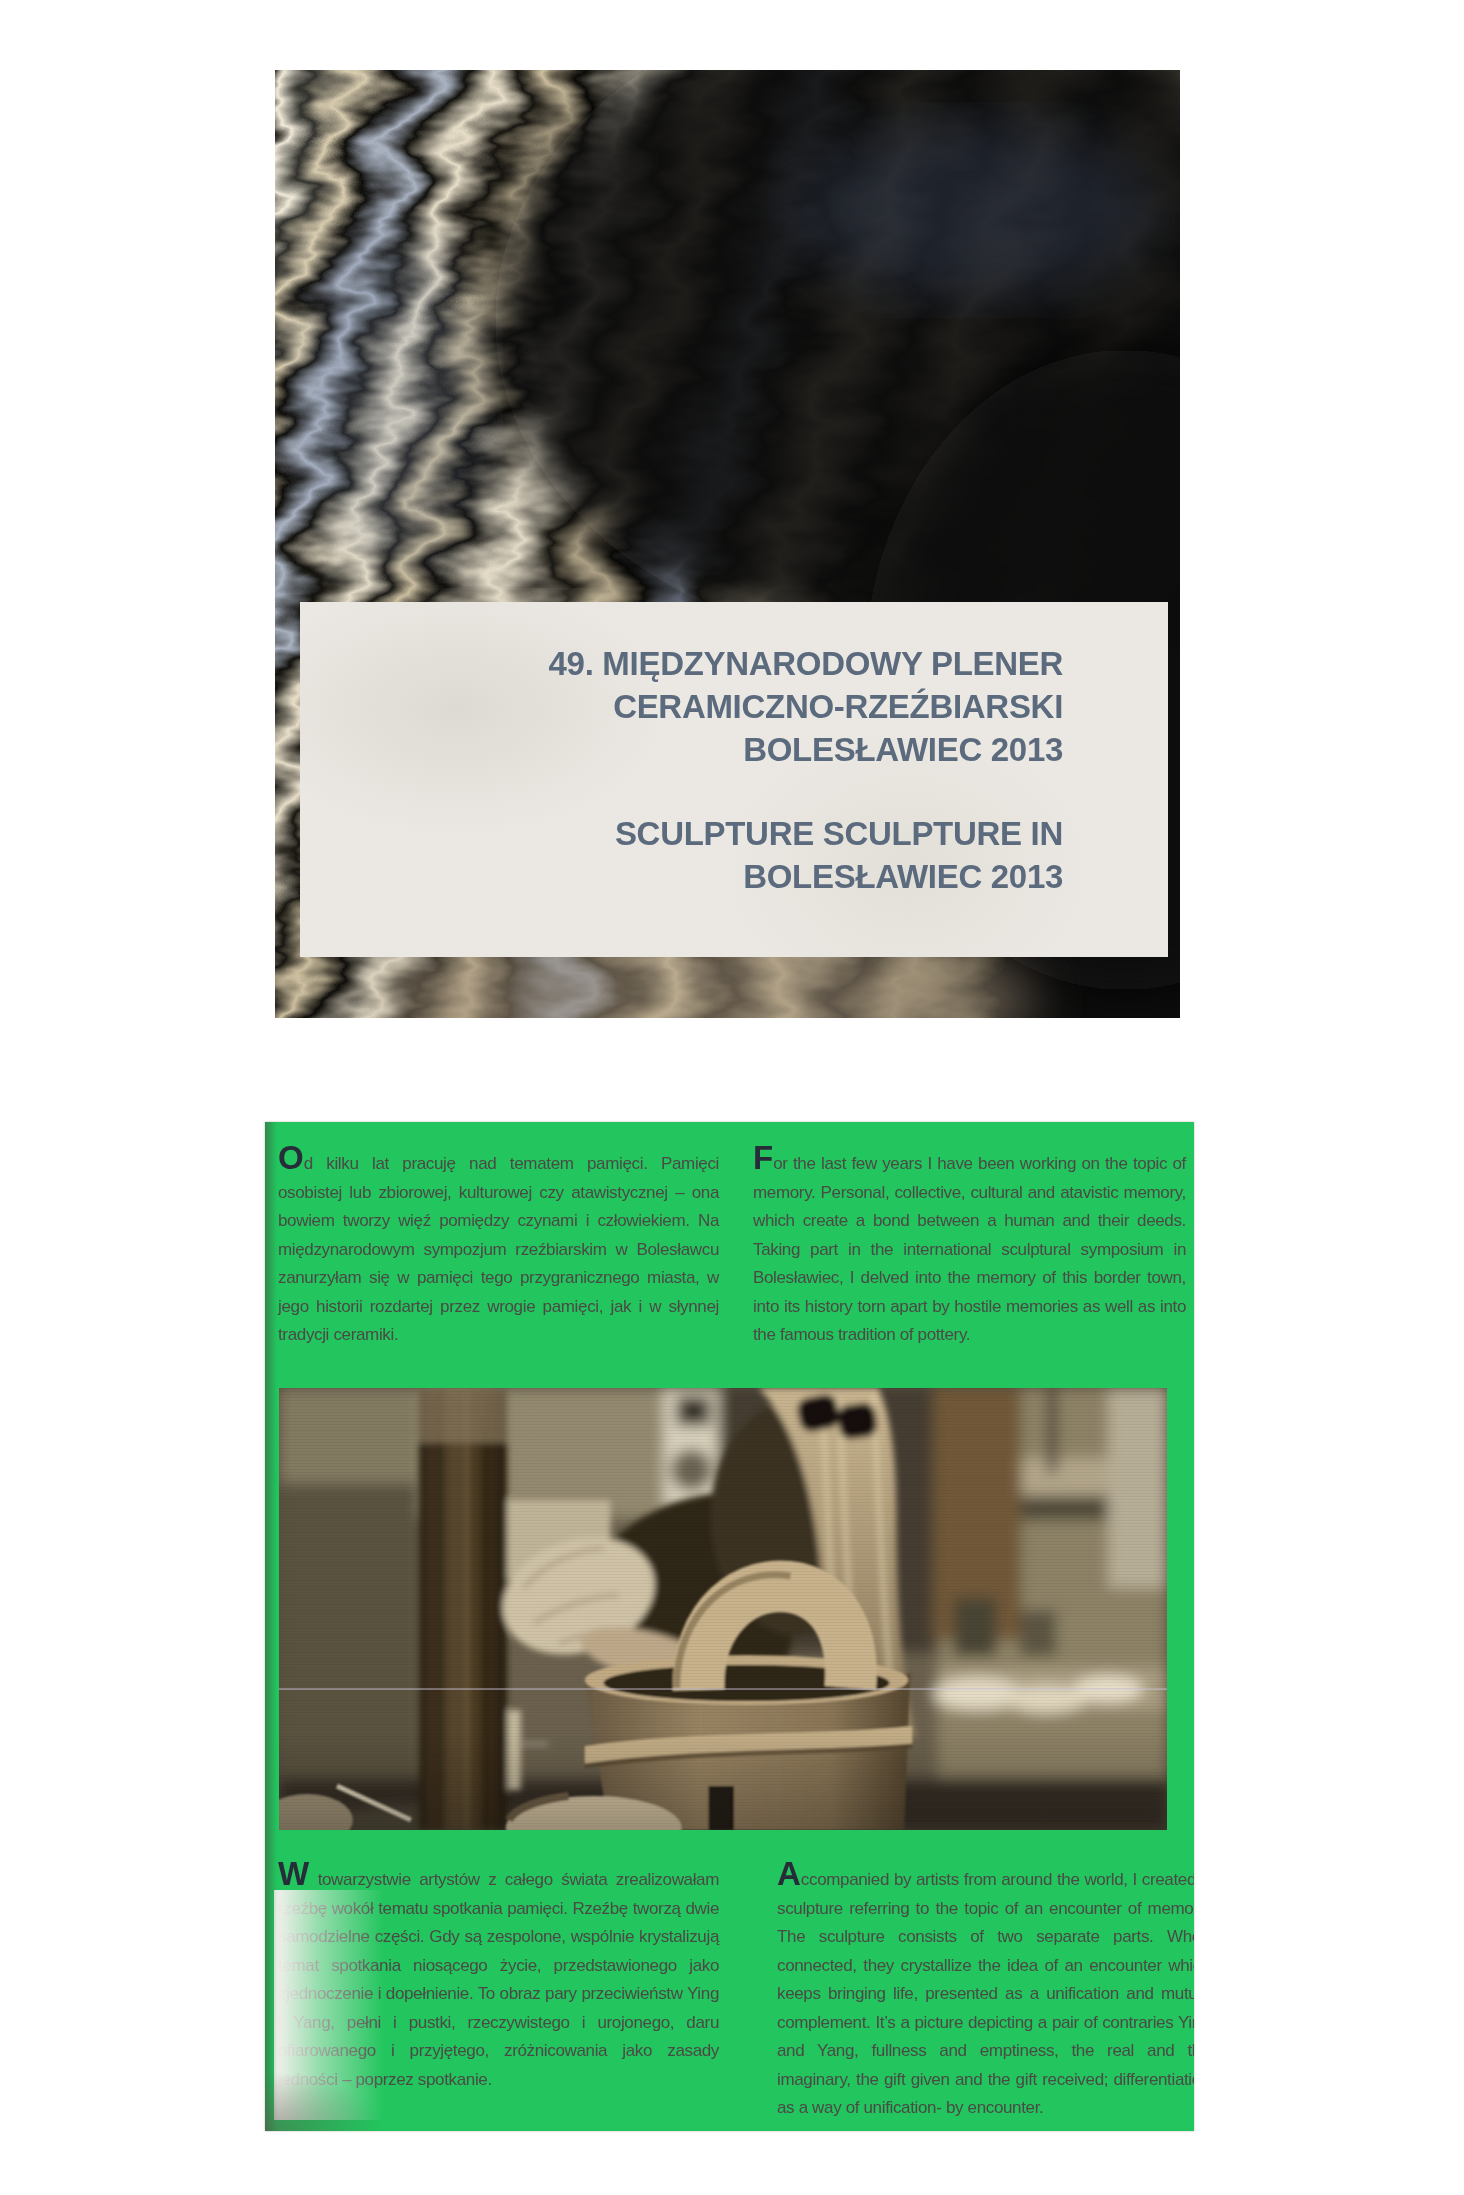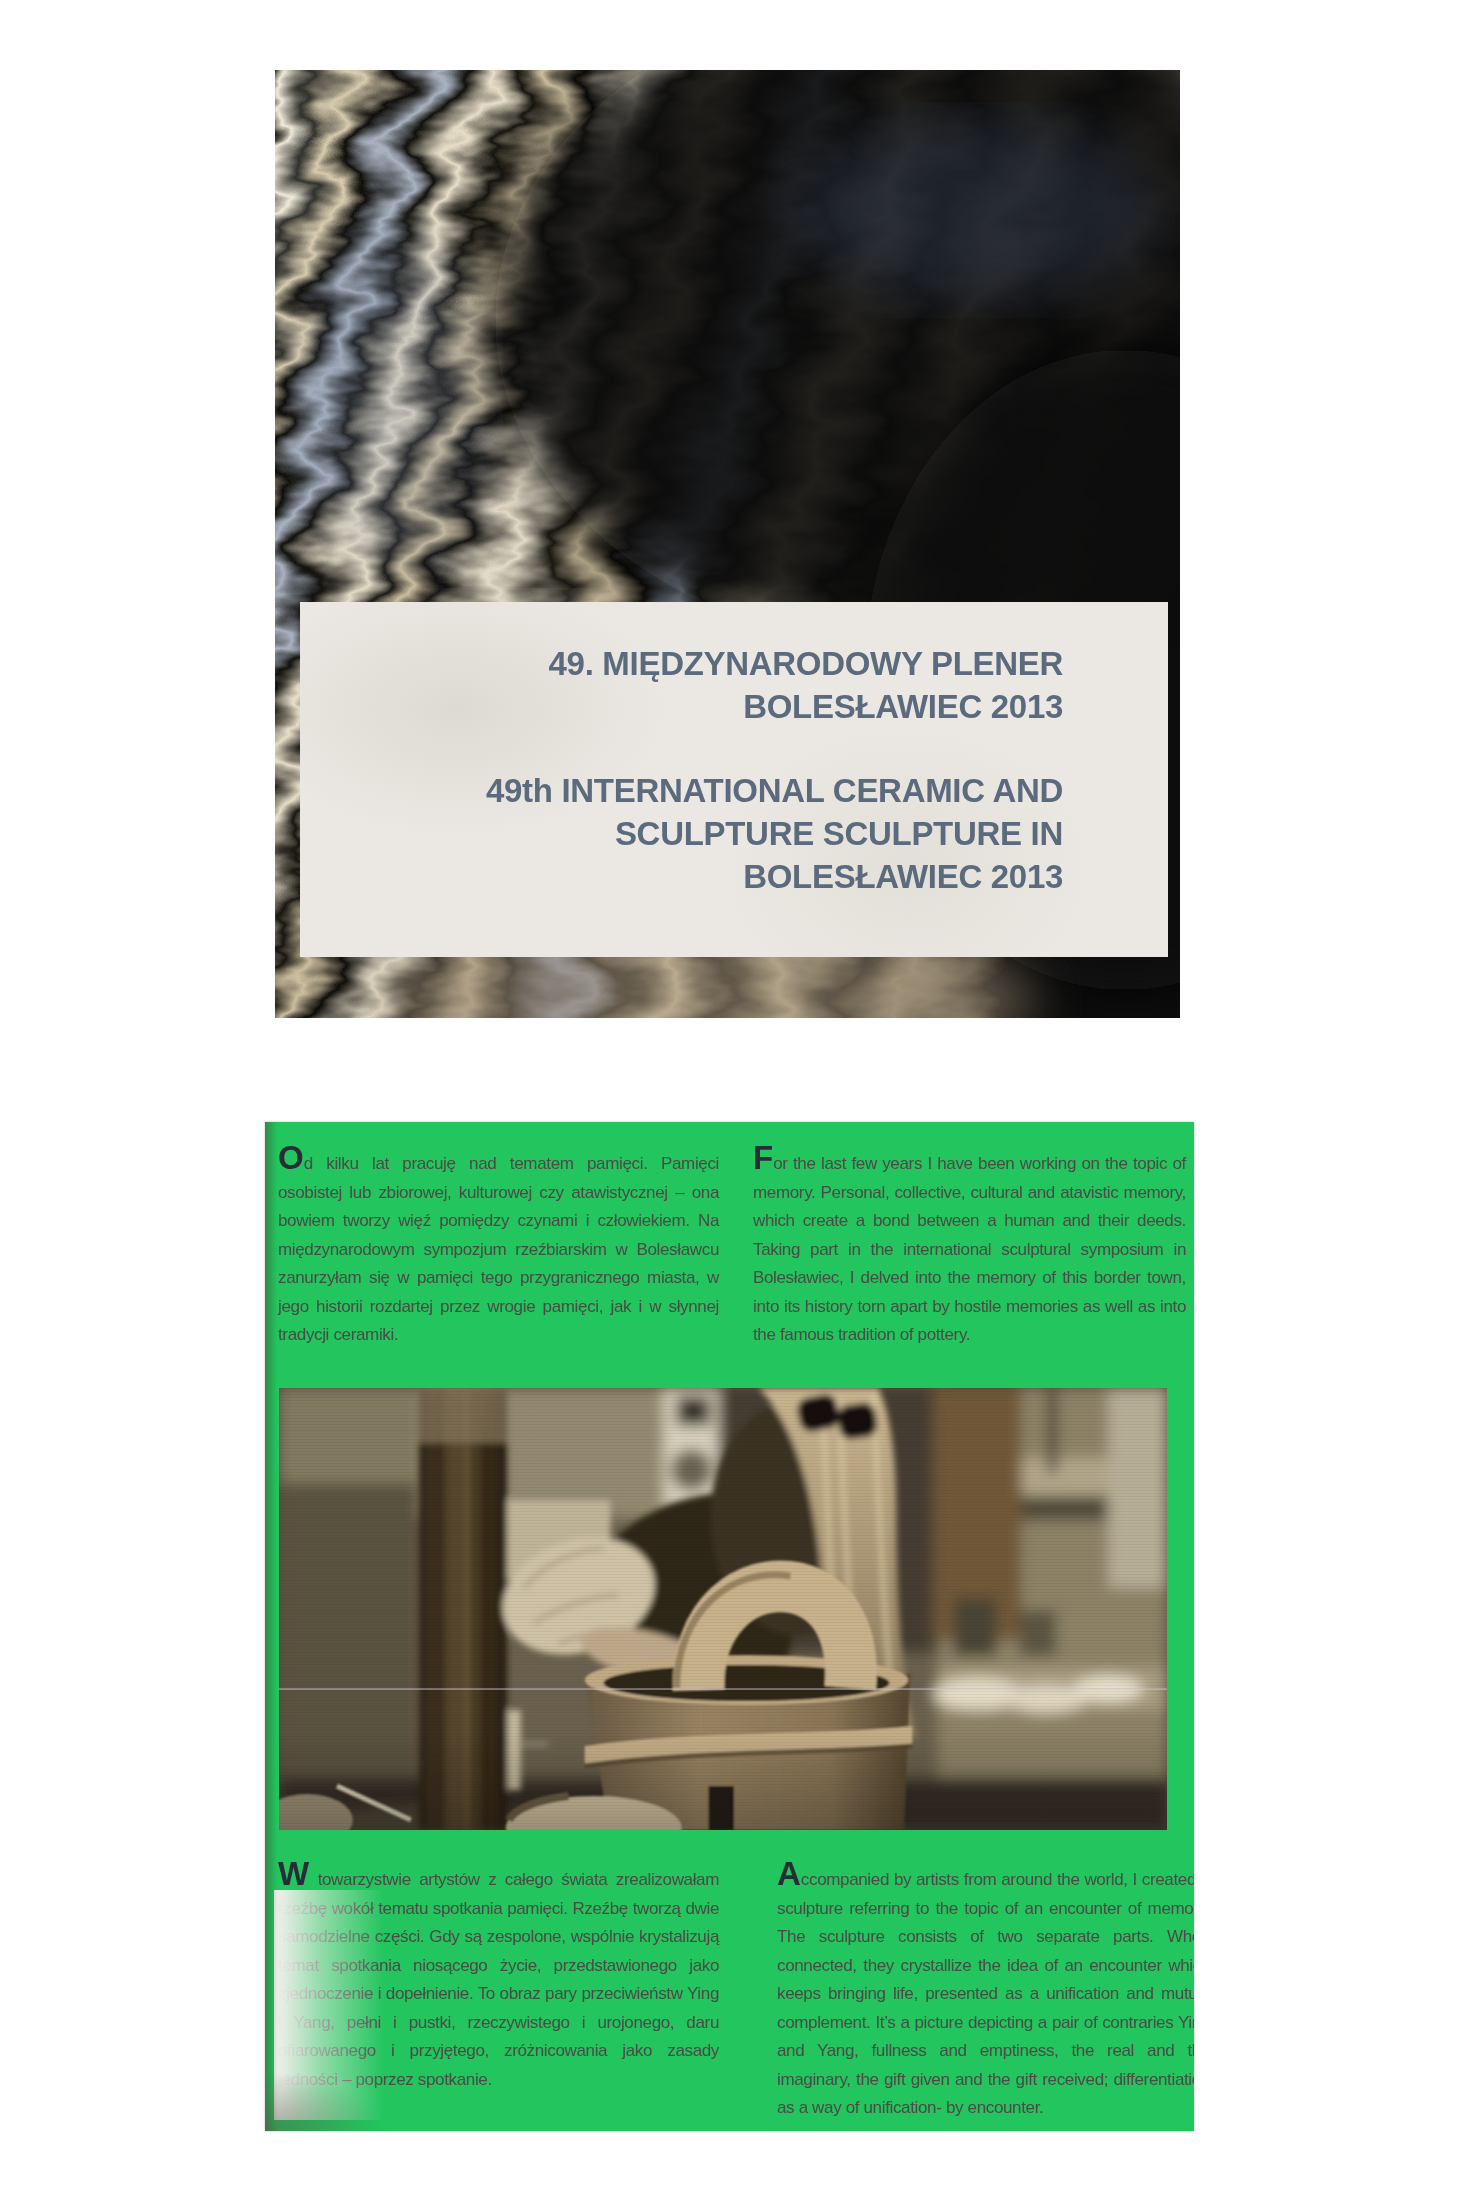--- a/index.html
+++ b/index.html
@@ -93,24 +93,24 @@
       <ellipse cx="850" cy="600" rx="260" ry="320" fill="#0d0d11" opacity="0.85" filter="url(#soft)"></ellipse>
       <ellipse cx="700" cy="140" rx="180" ry="90" fill="#3d4a63" opacity="0.35" filter="url(#soft)"></ellipse>
       <ellipse cx="120" cy="330" rx="90" ry="170" fill="#7787a5" opacity="0.22" filter="url(#soft)"></ellipse>
       <ellipse cx="430" cy="930" rx="330" ry="80" fill="#a3927a" opacity="0.55" filter="url(#soft)"></ellipse>
       <ellipse cx="240" cy="590" rx="120" ry="60" fill="#d8cdb4" opacity="0.3" filter="url(#soft)"></ellipse>
     </svg>
 
     <div class="title-band">
       <div class="title-block pl">
         <div class="title-line">49. MIĘDZYNARODOWY PLENER</div>
+        <div class="title-line">CERAMICZNO-RZEŹBIARSKI</div>
         <div class="title-line">BOLESŁAWIEC 2013</div>
       </div>
       <div class="title-block en">
-        <div class="title-line">49th INTERNATIONAL CERAMIC AND</div>
         <div class="title-line">SCULPTURE SCULPTURE IN</div>
         <div class="title-line">BOLESŁAWIEC 2013</div>
       </div>
     </div>
   </section>
 
   <section class="page">
 
     <p class="col tl"><span class="dropcap">O</span><span>d kilku lat pracuję nad tematem pamięci. Pamięci osobistej lub zbiorowej, kulturowej czy atawistycznej – ona bowiem tworzy więź pomiędzy czynami i człowiekiem. Na międzynarodowym sympozjum rzeźbiarskim w Bolesławcu zanurzyłam się w pamięci tego przygranicznego miasta, w jego historii rozdartej przez wrogie pamięci, jak i w słynnej tradycji ceramiki.</span></p>
 

